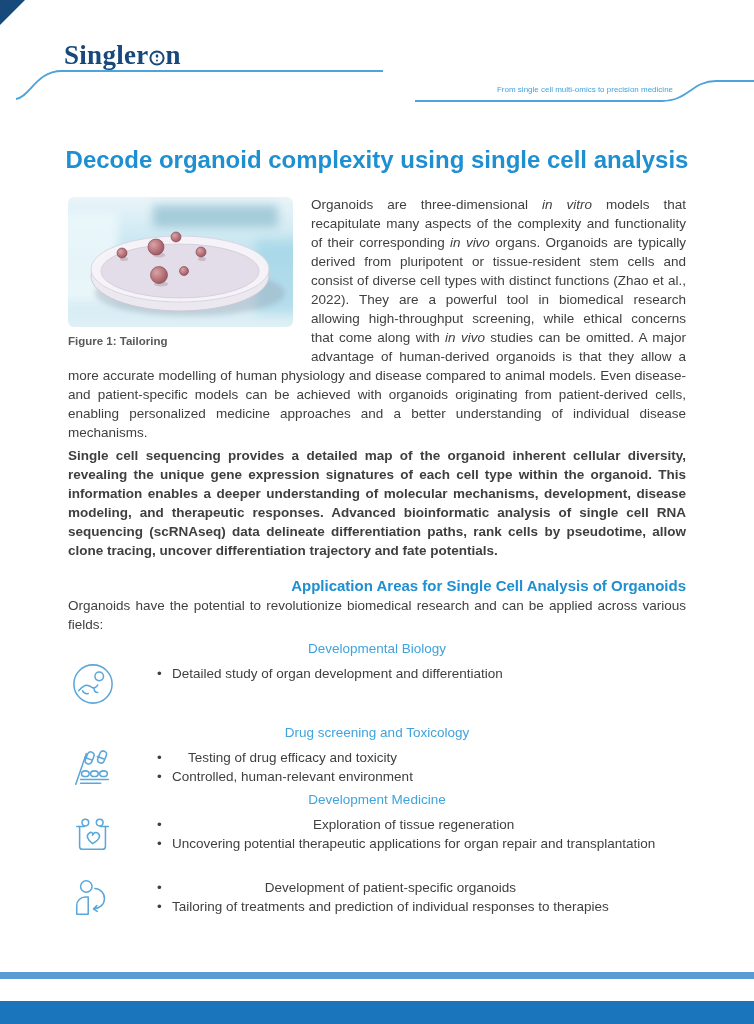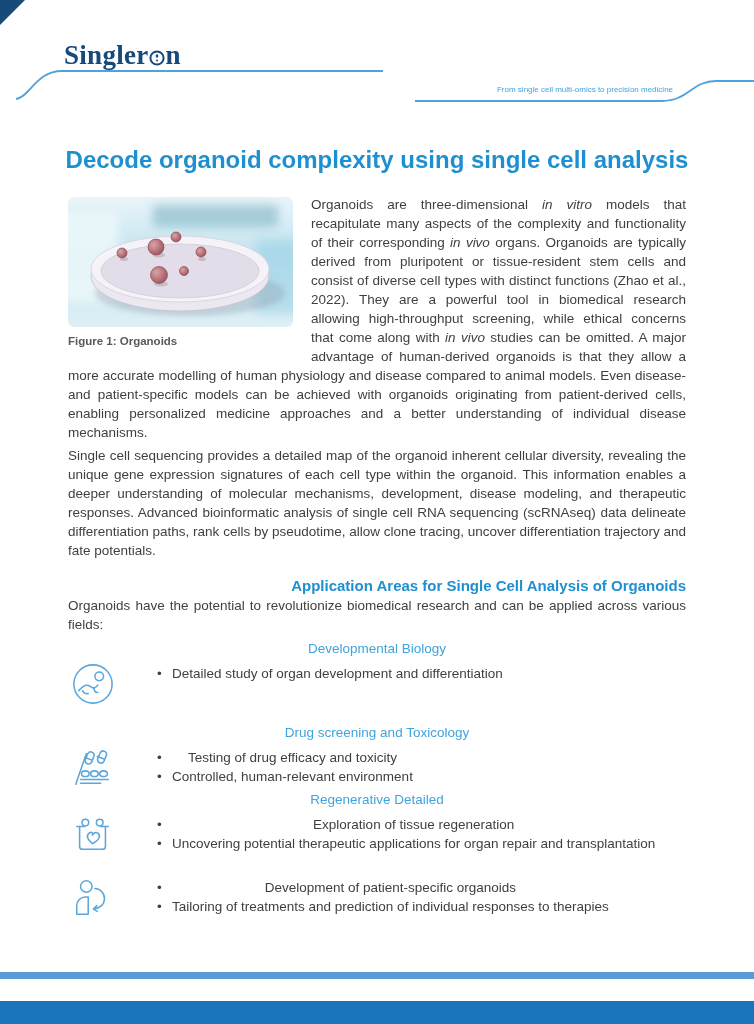--- a/index.html
+++ b/index.html
@@ -36,21 +36,21 @@
   }
   .page-title{
     position:absolute;top:146px;left:48px;width:658px;text-align:center;
     font-size:24px;font-weight:bold;color:var(--title-blue);
   }
   .content{
     position:absolute;top:195px;left:68px;width:618px;
     font-size:13.5px;line-height:19px;
   }
   .content p{margin:0;text-align:justify;}
-  .content p + p{margin-top:4px;}
+  .content p + p{margin-top:4px;font-weight:bold;}
   .figure{float:left;width:225px;margin:2px 18px 12px 0;}
   .figure-img{width:225px;height:130px;border-radius:6px;overflow:hidden;display:block;}
   .figure-caption{margin-top:5px;font-size:11.5px;font-weight:bold;color:var(--caption-gray);}
   .section-heading{margin-top:16px;font-size:15px;line-height:20px;font-weight:bold;color:var(--title-blue);text-align:right;}
   .section-intro{margin-top:6px;text-align:left;}
   .app{position:absolute;left:68px;width:618px;text-align:center;}
   .app-heading{font-size:13.5px;line-height:17px;color:var(--subheading-blue);}
   .app-row{display:flex;margin-top:5px;}
   .app-icon-box{flex:0 0 50px;width:50px;}
   .app-icon{width:44px;height:44px;display:block;margin:0 auto;}
@@ -116,21 +116,21 @@
         <ellipse cx="91" cy="58" rx="6" ry="2.5" fill="#9b7d84" opacity="0.35"></ellipse>
         <ellipse cx="93" cy="87" rx="7" ry="2.5" fill="#9b7d84" opacity="0.35"></ellipse>
         <ellipse cx="134" cy="62" rx="4" ry="2" fill="#9b7d84" opacity="0.35"></ellipse>
         <circle cx="54" cy="56" r="5" fill="url(#orgGrad)" stroke="#7e4049" stroke-width="0.6"></circle>
         <circle cx="88" cy="50" r="8" fill="url(#orgGrad)" stroke="#7e4049" stroke-width="0.6"></circle>
         <circle cx="108" cy="40" r="5" fill="url(#orgGrad)" stroke="#7e4049" stroke-width="0.6"></circle>
         <circle cx="133" cy="55" r="5" fill="url(#orgGrad)" stroke="#7e4049" stroke-width="0.6"></circle>
         <circle cx="91" cy="78" r="8.5" fill="url(#orgGrad)" stroke="#7e4049" stroke-width="0.6"></circle>
         <circle cx="116" cy="74" r="4.5" fill="url(#orgGrad)" stroke="#7e4049" stroke-width="0.6"></circle>
       </svg>
-      <span class="figure-caption" style="display:block">Figure 1: Organoids</span>
+      <span class="figure-caption" style="display:block">Figure 1: Tailoring</span>
     </span><span><span>Organoids are three-dimensional </span><i>in vitro</i><span> models that recapitulate many aspects of the complexity and functionality of their corresponding </span><i>in vivo</i><span> organs. Organoids are typically derived from pluripotent or tissue-resident stem cells and consist of diverse cell types with distinct functions (Zhao et al., 2022). They are a powerful tool in biomedical research allowing high-throughput screening, while ethical concerns that come along with </span><i>in vivo</i><span> studies can be omitted. A major advantage of human-derived organoids is that they allow a more accurate modelling of human physiology and disease compared to animal models. Even disease- and patient-specific models can be achieved with organoids originating from patient-derived cells, enabling personalized medicine approaches and a better understanding of individual disease mechanisms.</span></span>
   </p>
 
   <p>Single cell sequencing provides a detailed map of the organoid inherent cellular diversity, revealing the unique gene expression signatures of each cell type within the organoid. This information enables a deeper understanding of molecular mechanisms, development, disease modeling, and therapeutic responses. Advanced bioinformatic analysis of single cell RNA sequencing (scRNAseq) data delineate differentiation paths, rank cells by pseudotime, allow clone tracing, uncover differentiation trajectory and fate potentials.</p>
 
   <div class="section-heading">Application Areas for Single Cell Analysis of Organoids</div>
   <p class="section-intro">Organoids have the potential to revolutionize biomedical research and can be applied across various fields:</p>
 </div>
 
 <div class="app" style="top:640px">
@@ -169,21 +169,21 @@
       </svg>
     </div>
     <ul class="app-bullets">
       <li>Testing of drug efficacy and toxicity</li>
       <li>Controlled, human-relevant environment</li>
     </ul>
   </div>
 </div>
 
 <div class="app" style="top:791px">
-  <div class="app-heading">Regenerative Detailed</div>
+  <div class="app-heading">Development Medicine</div>
   <div class="app-row">
     <div class="app-icon-box">
       <svg class="app-icon" viewBox="0 0 46 46">
         <path class="icn-thin" d="M9 14 v21 a3 3 0 0 0 3 3 h21 a3 3 0 0 0 3 -3 v-21"></path>
         <line class="icn-thin" x1="6" y1="14" x2="14" y2="14"></line>
         <line class="icn-thin" x1="31" y1="14" x2="39" y2="14"></line>
         <circle class="icn-thin" cx="15" cy="10" r="3.5"></circle>
         <circle class="icn-thin" cx="30" cy="10" r="3.5"></circle>
         <path class="icn-thin" d="M22.5 32 c-5.5 -4 -7 -8.5 -3.5 -11 c2.3 -1.7 4.5 0 3.5 2.2 c1 -2.2 3.2 -3.9 5.5 -2.2 c3.5 2.5 2 7 -5.5 11 z"></path>
       </svg>

